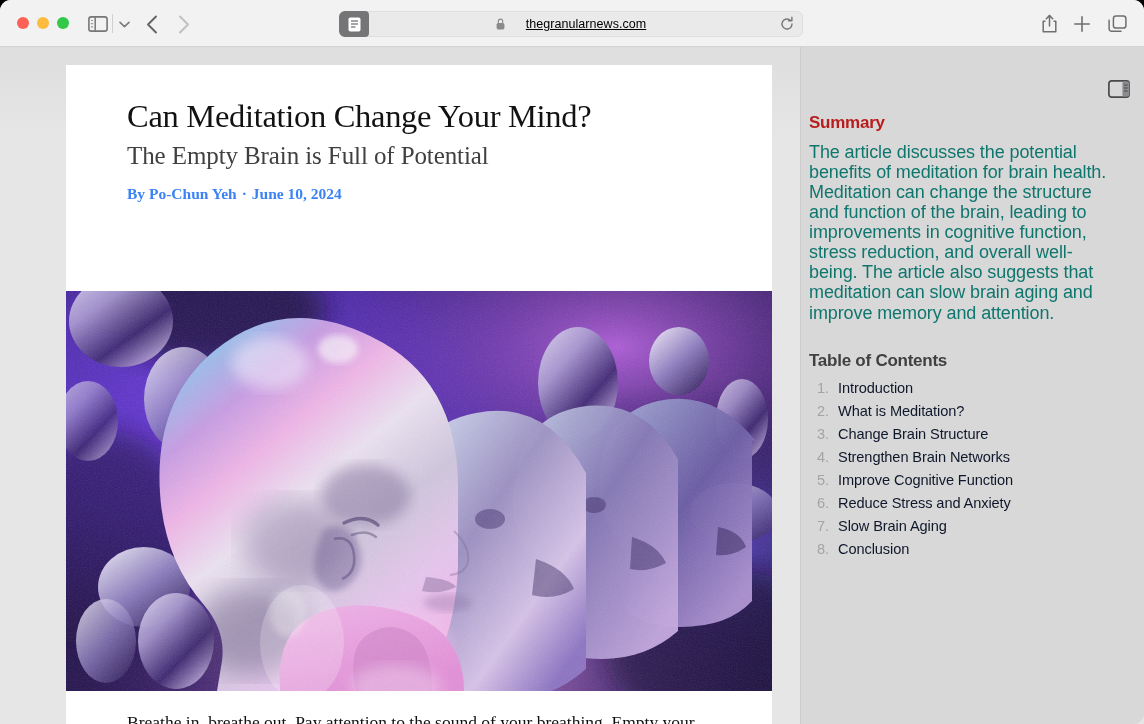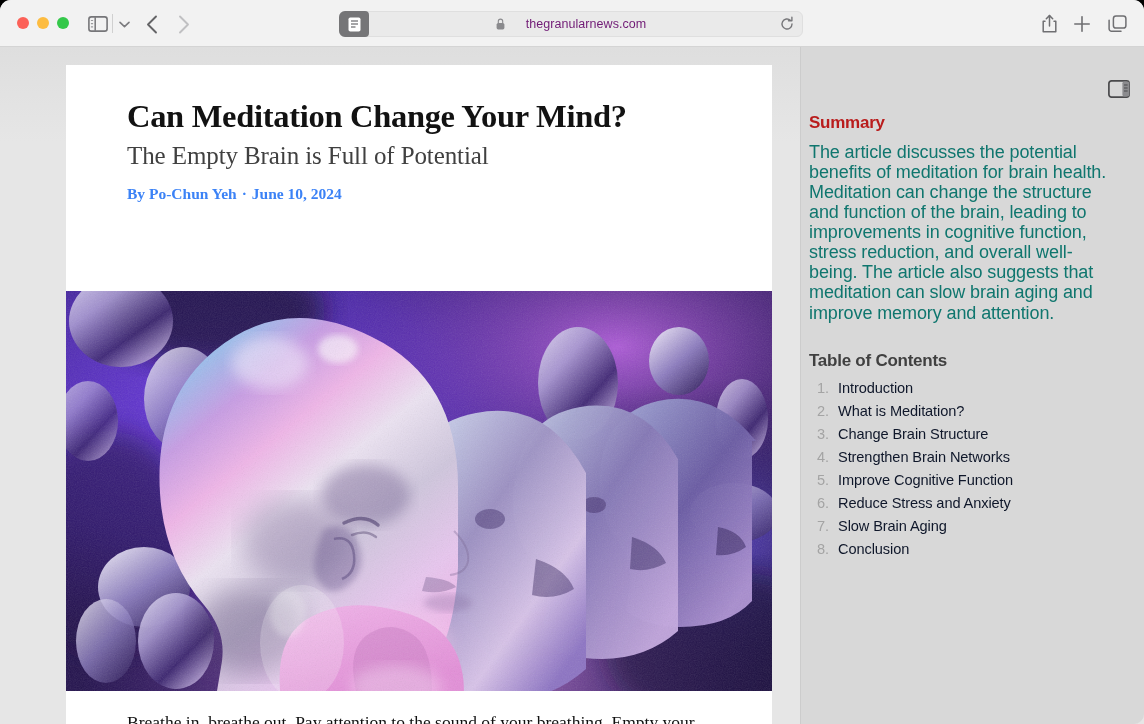--- a/index.html
+++ b/index.html
@@ -97,22 +97,23 @@
     display: flex;
     align-items: center;
     justify-content: center;
     z-index: 3;
   }
   .url-center {
     display: flex;
     align-items: center;
     gap: 21px;
     font-size: 12.5px;
-    color: #701a75;
+    color: #000000;
     letter-spacing: 0.05px;
+    text-decoration: underline;
   }
   .reload-btn {
     position: absolute;
     right: 8px; top: 5px;
     width: 16px; height: 16px;
     color: #77777a;
     z-index: 3;
   }
 
   .share-btn  { right: 82px; top: 11px; width: 26px; height: 26px; }
@@ -138,21 +139,21 @@
     overflow: hidden;
   }
 
   .article-head {
     padding: 33px 0 0 61px;
   }
   .article-title {
     margin: 0;
     font-family: "Liberation Serif", serif;
     font-size: 32.5px;
-    font-weight: bold;
+    font-weight: normal;
     color: #121212;
     letter-spacing: -0.3px;
     line-height: 1.12;
   }
   .article-sub {
     margin: 8px 0 0 0;
     font-family: "Liberation Serif", serif;
     font-size: 25px;
     font-weight: normal;
     color: #404040;

